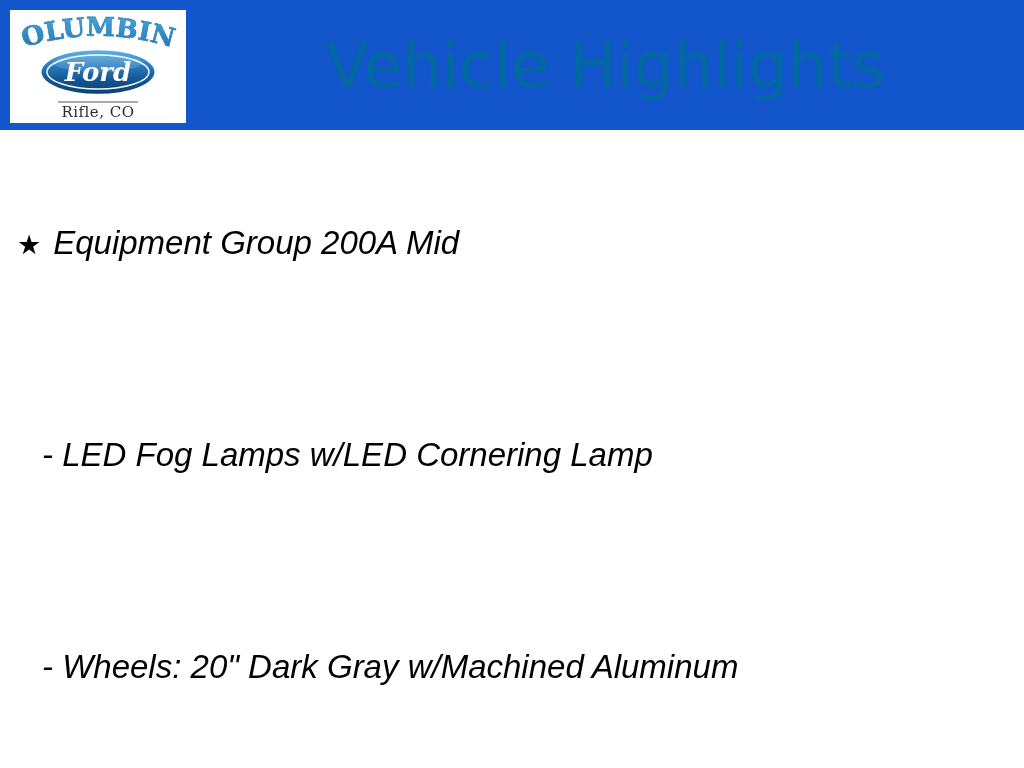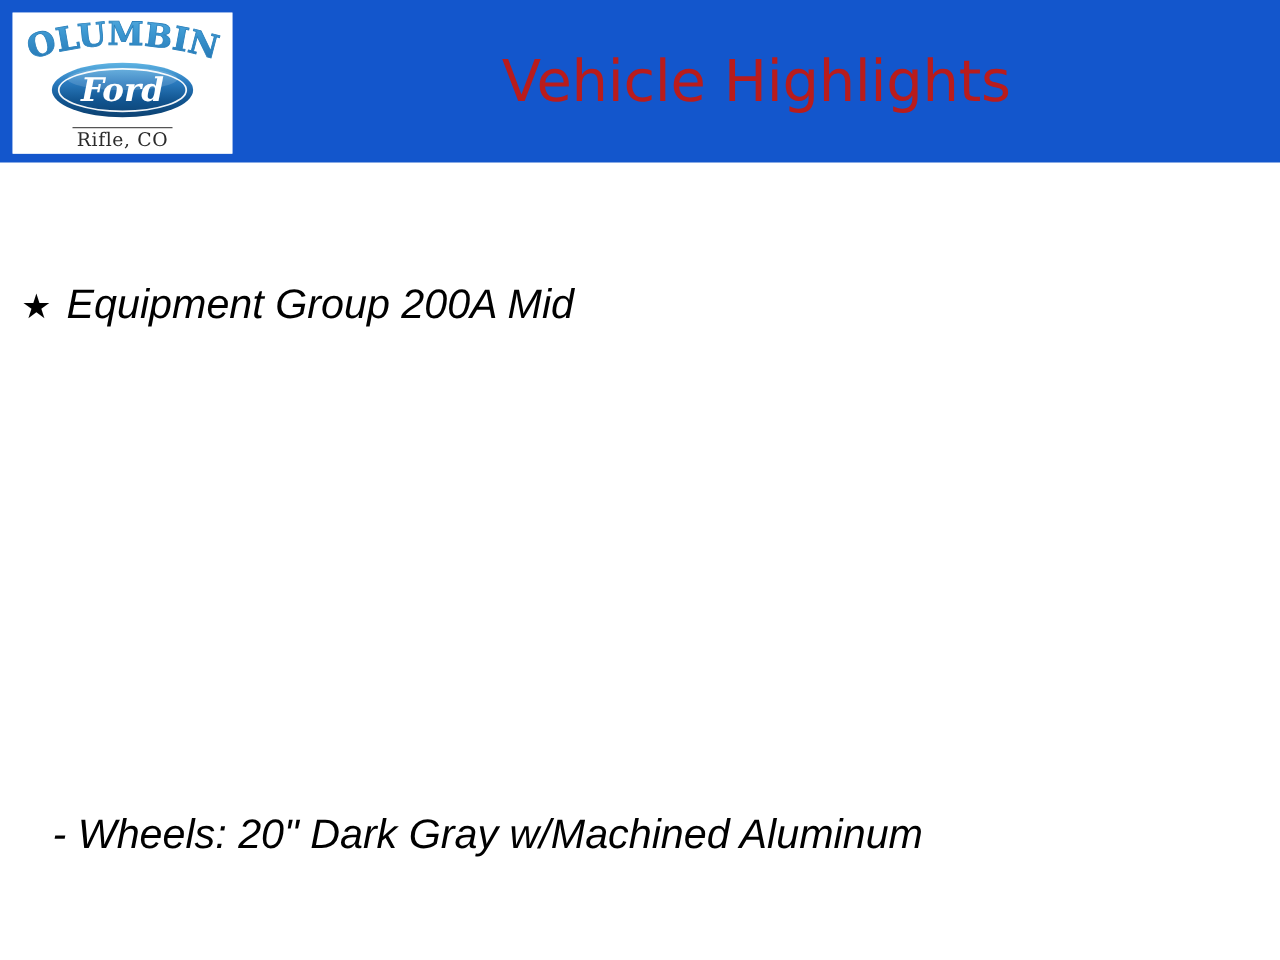--- a/index.html
+++ b/index.html
@@ -43,22 +43,22 @@
   
   #slide-title {
     position: absolute;
     left: 186px;
     top: 0;
     width: 838px;
     height: 130px;
     display: flex;
     align-items: center;
     justify-content: center;
-    color: #b91c1c;
-    font-size: 46px;
+    color: #0369a1;
+    font-size: 63px;
     font-weight: 400;
     letter-spacing: -0.2px;
     line-height: 1;
     white-space: nowrap;
     font-family: "DejaVu Sans", sans-serif;
   }
 
   
   #content-area {
     position: absolute;
@@ -141,18 +141,21 @@
 
 <div id="slide-title">Vehicle Highlights</div>
 
 <div id="content-area">
 
   <div class="bullet-row level-1" style="top:96px;">
     <span class="bullet-marker">★</span>
     <span class="bullet-text">Equipment Group 200A Mid</span>
   </div>
 
+  <div class="bullet-row level-2" style="top:308px;">
+    <span class="bullet-text">- LED Fog Lamps w/LED Cornering Lamp</span>
+  </div>
 
   <div class="bullet-row level-2" style="top:520px;">
     <span class="bullet-text">- Wheels: 20" Dark Gray w/Machined Aluminum</span>
   </div>
 
 </div>
 
 </body></html>

